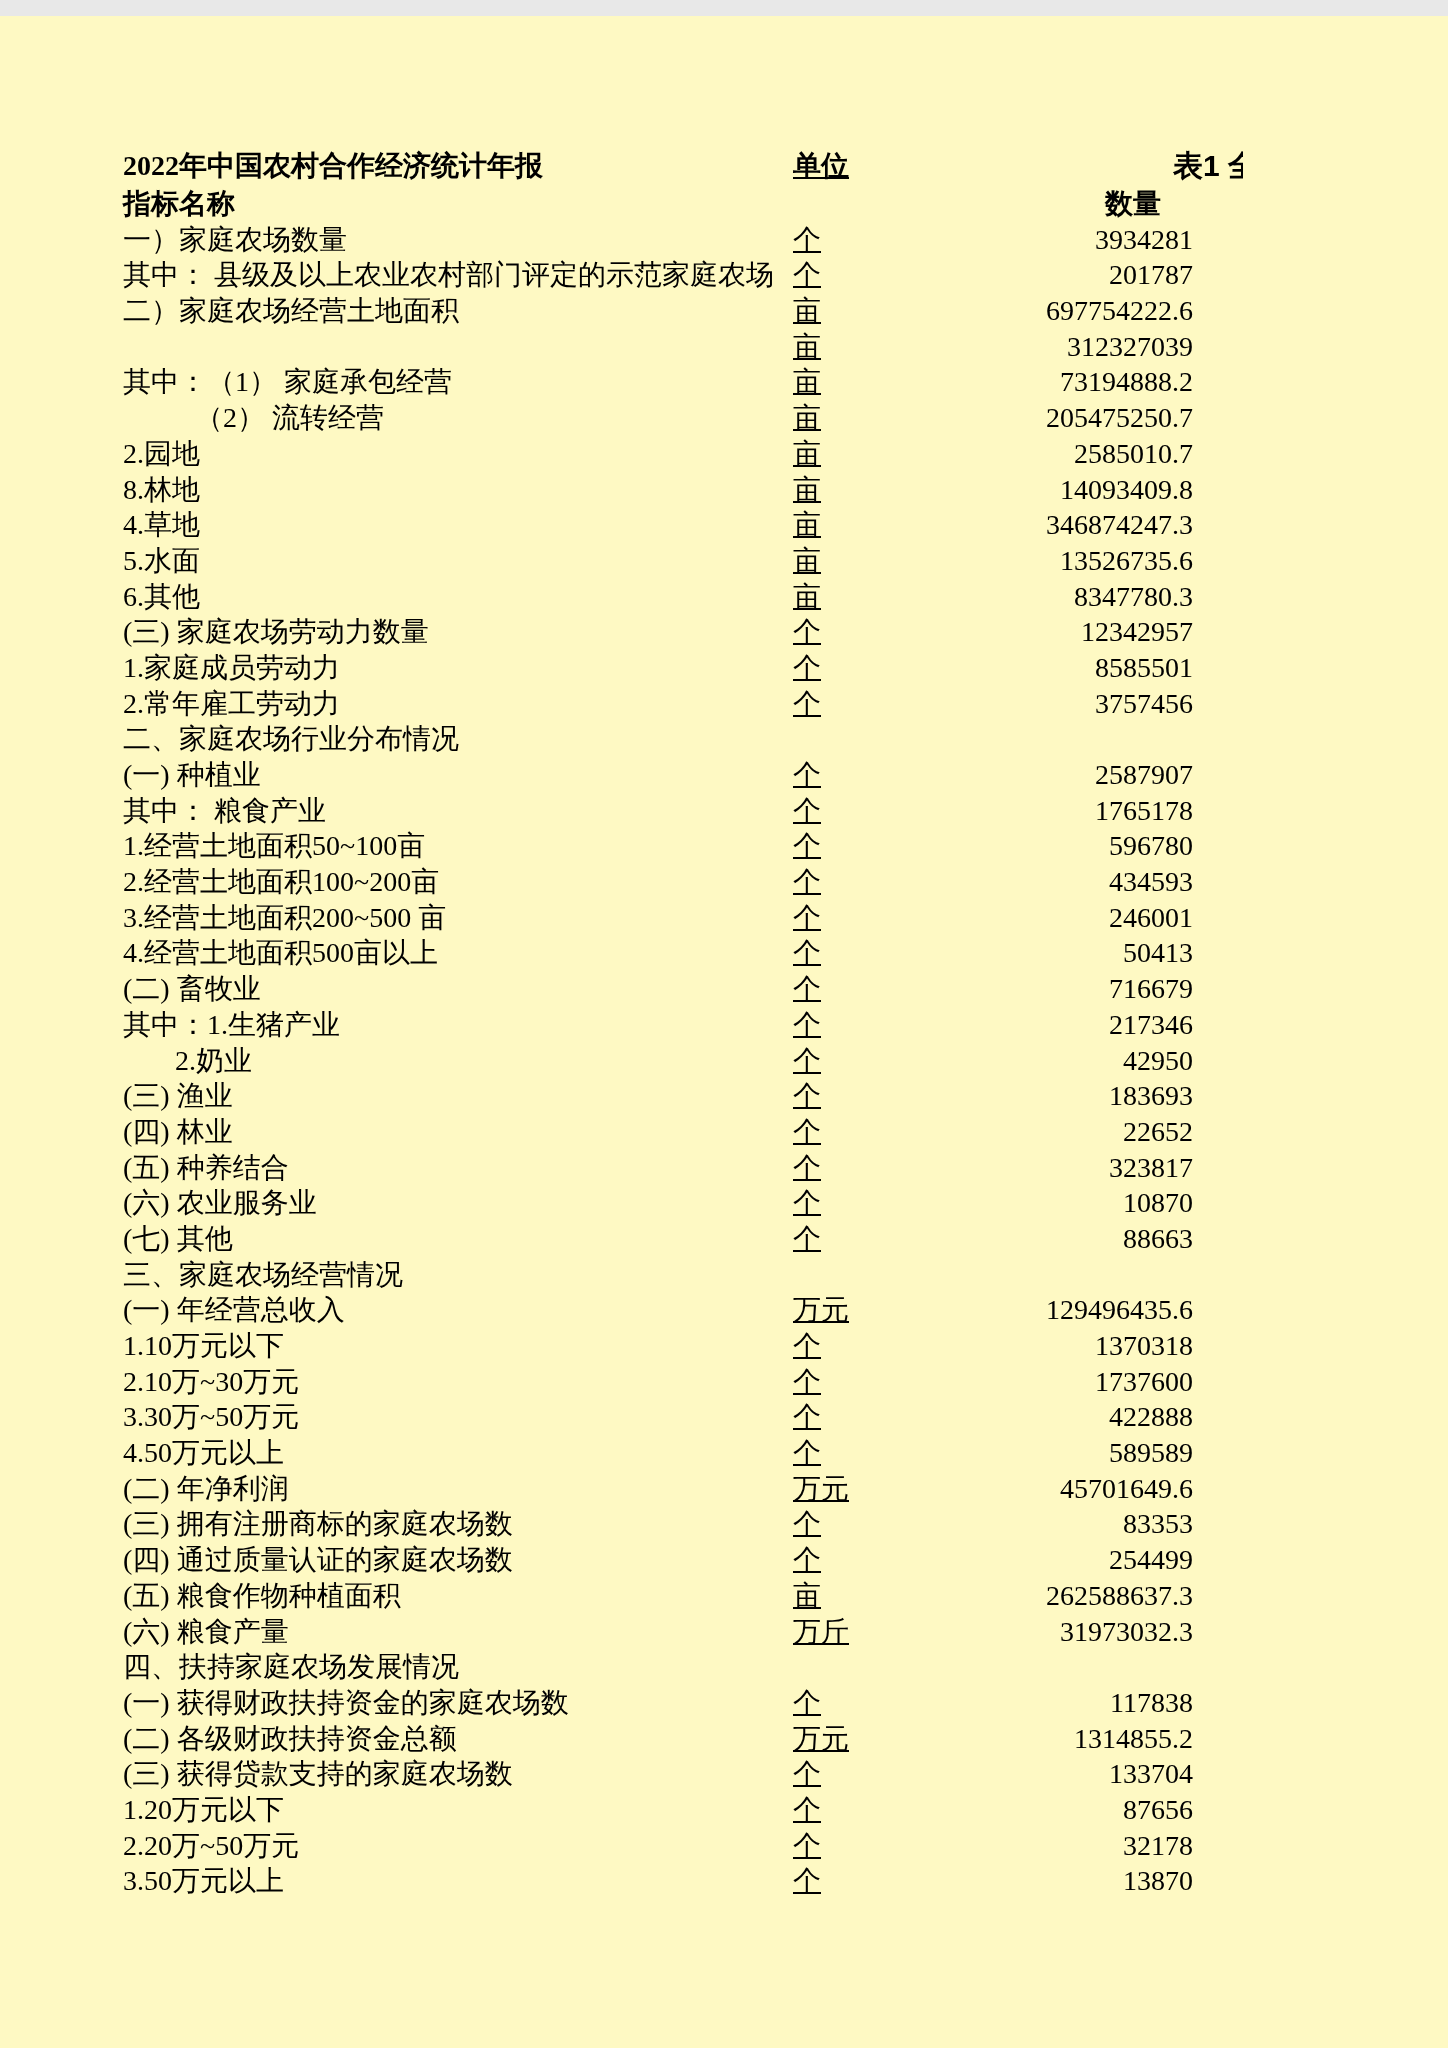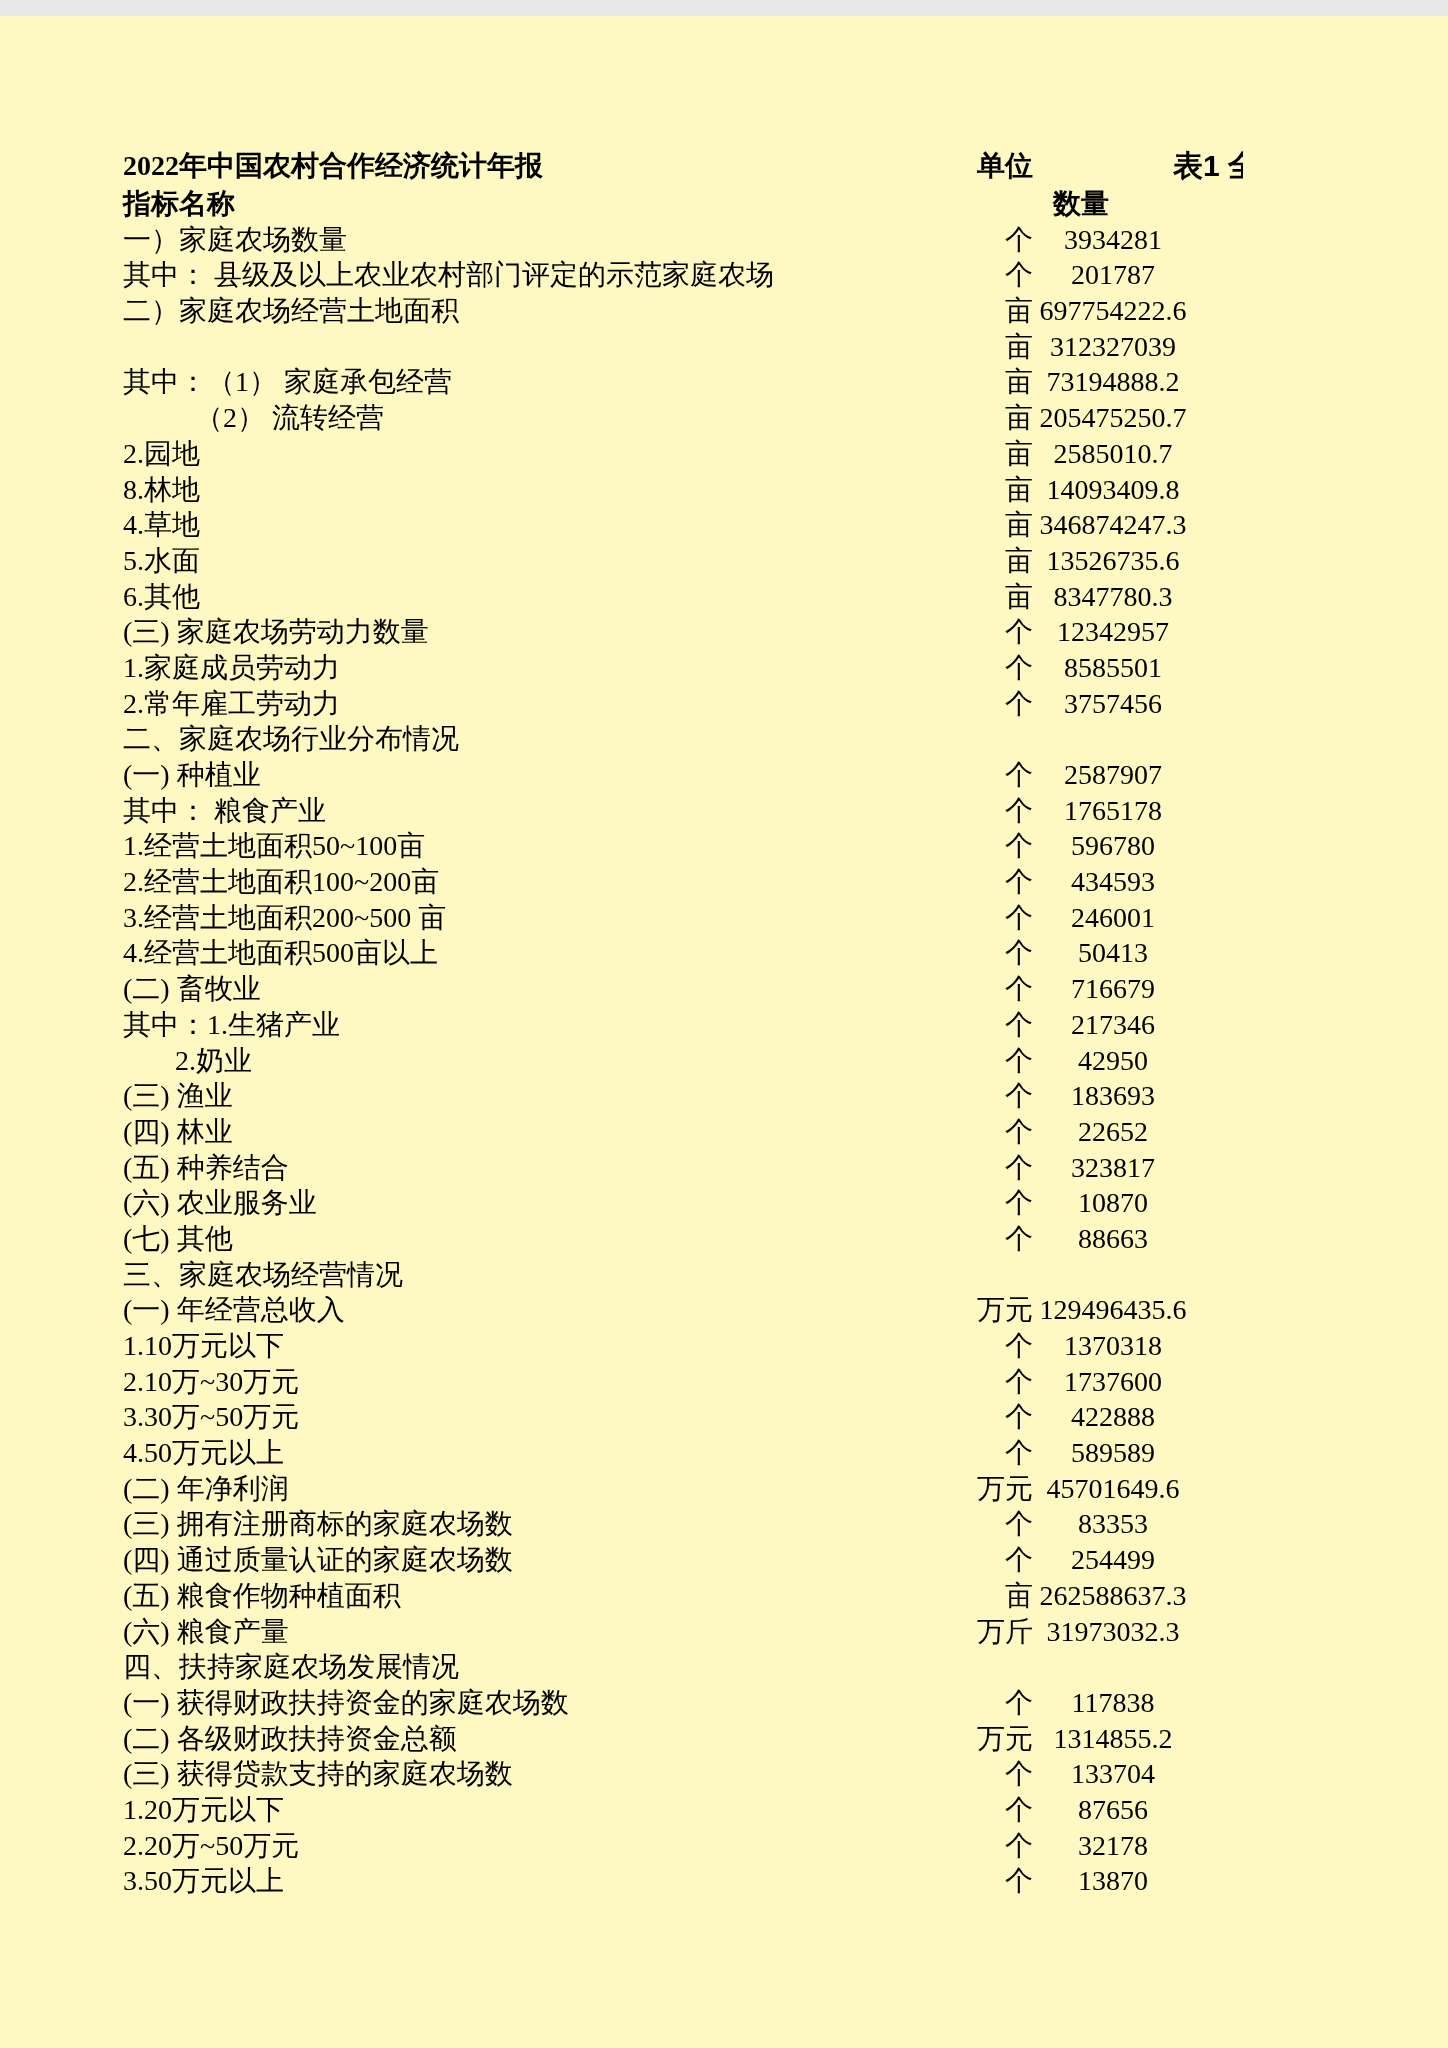--- a/index.html
+++ b/index.html
@@ -18,25 +18,25 @@
   }
   .row {
     display: grid;
     grid-template-columns: 123px 670px 240px 160px 1fr;
     height: 35.7px;
     line-height: 35.7px;
     white-space: nowrap;
   }
   .title-row { height: 40px; line-height: 40px; }
   .cell-label { grid-column: 2; overflow: visible; }
-  .cell-unit  { grid-column: 3; text-align: right; }
+  .cell-unit  { grid-column: 3; text-align: left; text-decoration: underline; }
   .cell-value {
     grid-column: 4;
     display: flex;
-    justify-content: center;
+    justify-content: flex-end;
     white-space: nowrap;
   }
   .b { font-weight: bold; }
   .ind1 .cell-label { padding-left: 72px; }
   .ind2 .cell-label { padding-left: 52px; }
   .table-tag {
     position: absolute;
     left: 1173px;
     top: 130px;
     height: 40px;

